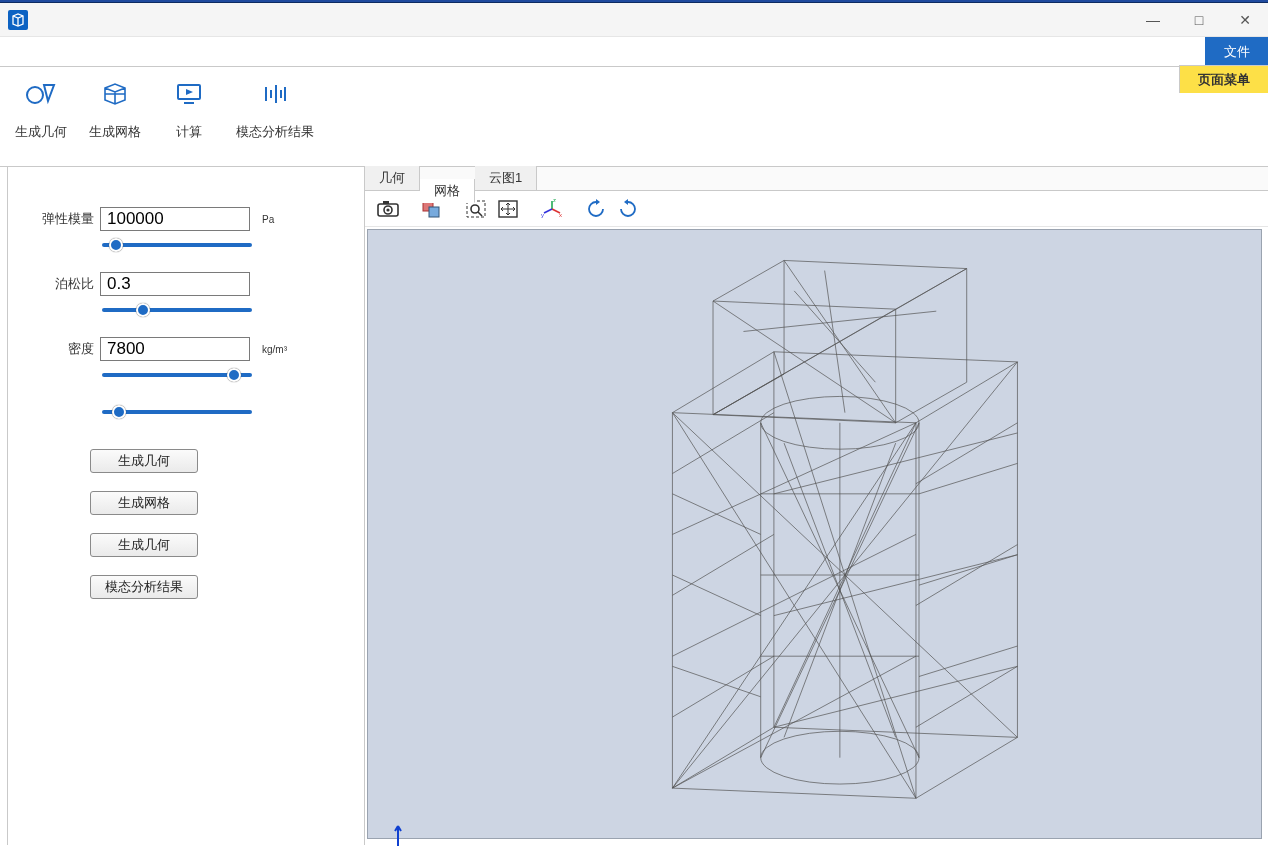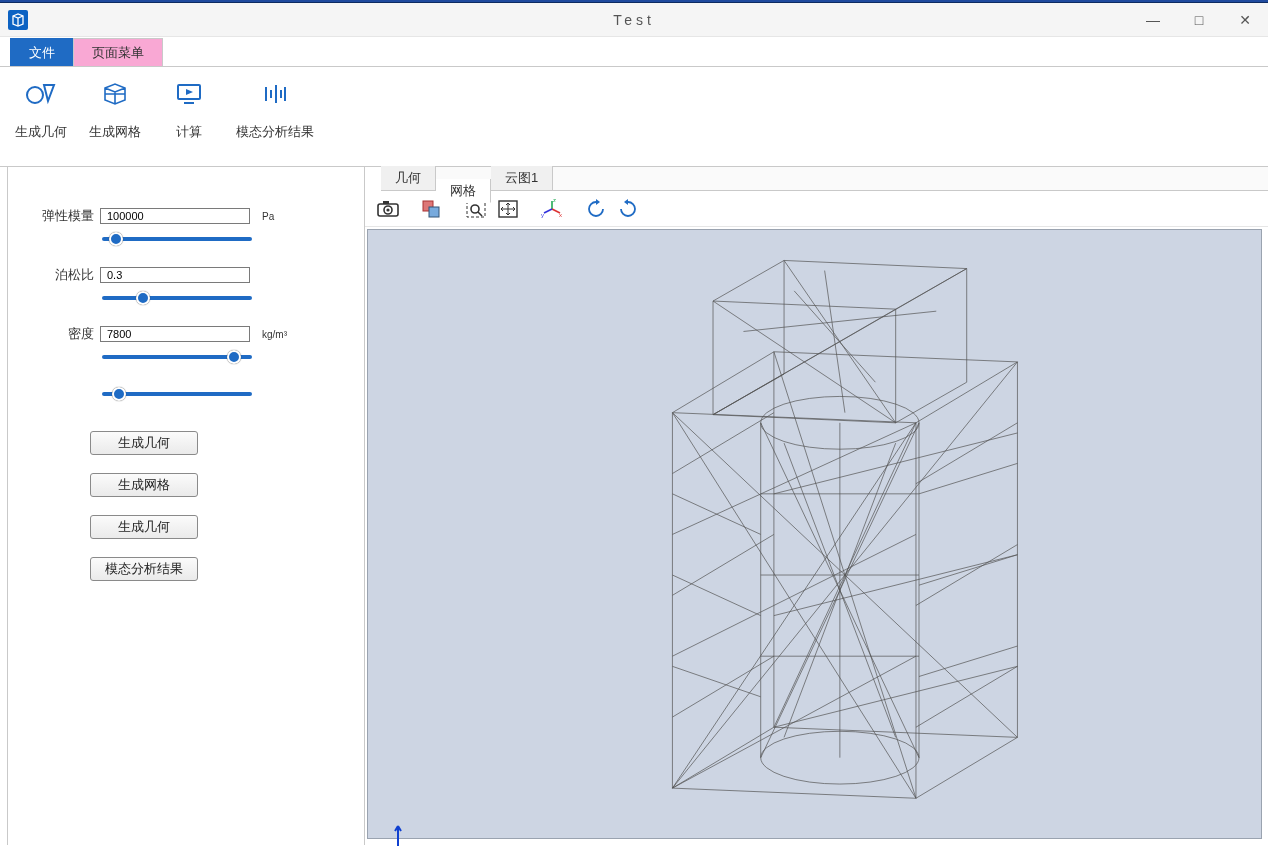--- a/index.html
+++ b/index.html
@@ -59,39 +59,41 @@
   }
 
   
   .tabrow {
     height: 30px;
     display:flex;
     align-items:flex-end;
     background:#fff;
     padding-left:10px;
     border-bottom:1px solid #c9c9c9;
+    flex-direction:column;
   }
   .tabrow .tab {
     height:28px;
     padding:0 18px;
     font-size:13px;
     line-height:28px;
     border:1px solid #c9c9c9;
     border-bottom:none;
     background:#fff;
     color:#333;
     margin-right:-1px;
   }
   .tabrow .tab.primary {
     background:#1f6bc4;
     color:#fff;
     border-color:#1f6bc4;
   }
   .tabrow .tab.active-out {
-    background:#f9a8d4;
+    background:#fde047;
+    font-weight:bold;
   }
 
   
   .ribbon {
     height: 100px;
     display:flex;
     align-items:flex-start;
     padding: 6px 14px 4px 14px;
     border-bottom:1px solid #c9c9c9;
     gap: 20px;
@@ -134,24 +136,24 @@
   }
   .param-row label {
     width: 56px;
     text-align:right;
     margin-right:6px;
     font-size:13px;
     color:#333;
   }
   .param-row input[type=text] {
     width: 150px;
-    height: 16px;
+    height: 24px;
     border:1px solid #7a7a7a;
     padding: 2px 6px;
-    font-size:11px;
+    font-size:17px;
   }
   .param-row .unit {
     margin-left: 12px;
     font-size:10px;
     color:#333;
   }
   .slider-row {
     margin: 0 0 22px 62px;
     width: 150px;
   }
@@ -198,21 +200,20 @@
     display:flex;
     flex-direction:column;
     border-left:1px solid #c9c9c9;
   }
   .view-tabs {
     height: 24px;
     display:flex;
     align-items:flex-end;
     border-bottom:1px solid #c9c9c9;
     background:#fafafa;
-    margin-left:16px;
   }
   .view-tabs .vtab {
     height:24px;
     padding:0 14px;
     font-size:13px;
     line-height:24px;
     border-right:1px solid #c9c9c9;
     background:#f0f0f0;
   }
   .view-tabs .vtab.active {
@@ -253,21 +254,20 @@
 
 <div class="top-sliver"></div>
 
 <div class="titlebar">
   <div class="app-icon">
     <svg width="14" height="14" viewBox="0 0 14 14">
       <path d="M2 3 L7 1 L12 3 L12 11 L7 13 L2 11 Z" fill="none" stroke="#fff" stroke-width="1.3"></path>
       <path d="M2 3 L7 5 L12 3 M7 5 L7 13" fill="none" stroke="#fff" stroke-width="1.3"></path>
     </svg>
   </div>
-  <div class="title-text">Test</div>
   <div class="window-controls">
     <div class="wc">
         <span>—</span>
       </div>
     <div class="wc">
         <span>□</span>
       </div>
     <div class="wc">
         <span>✕</span>
       </div>

